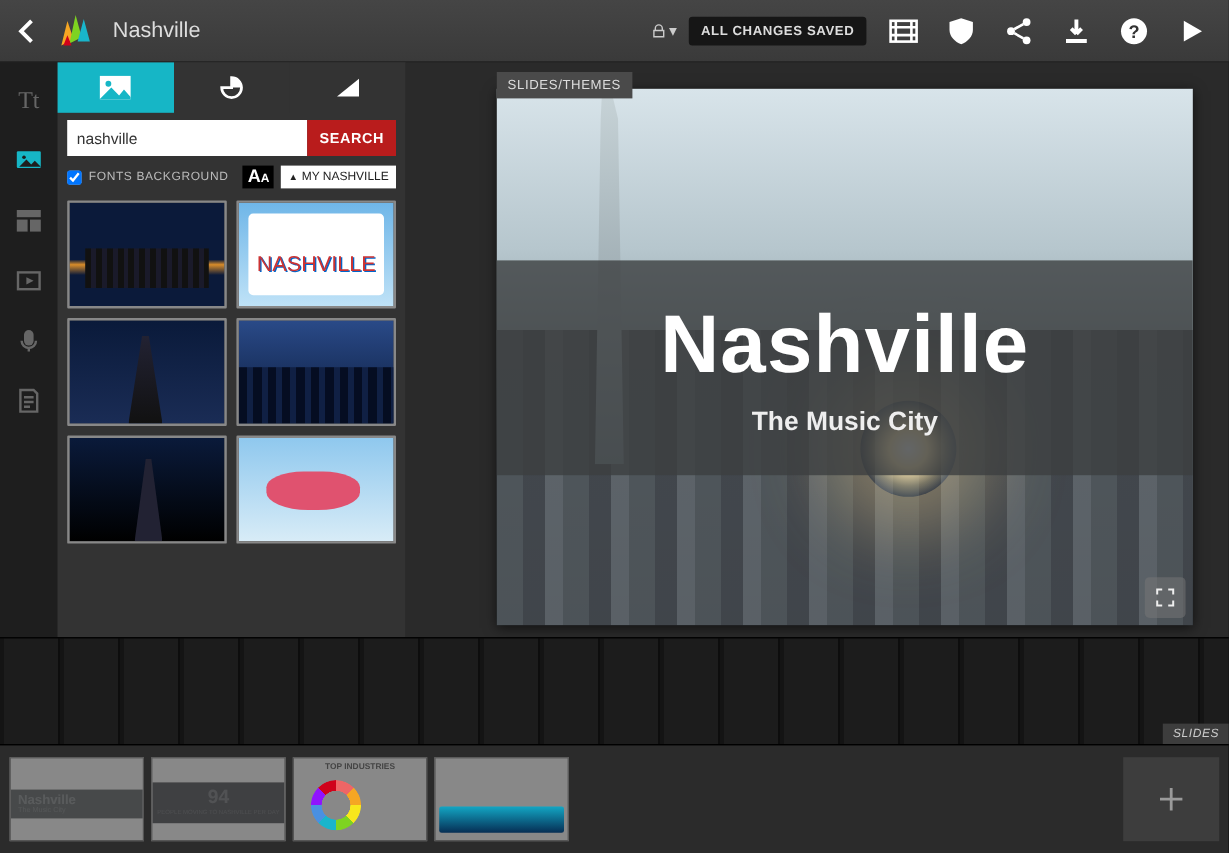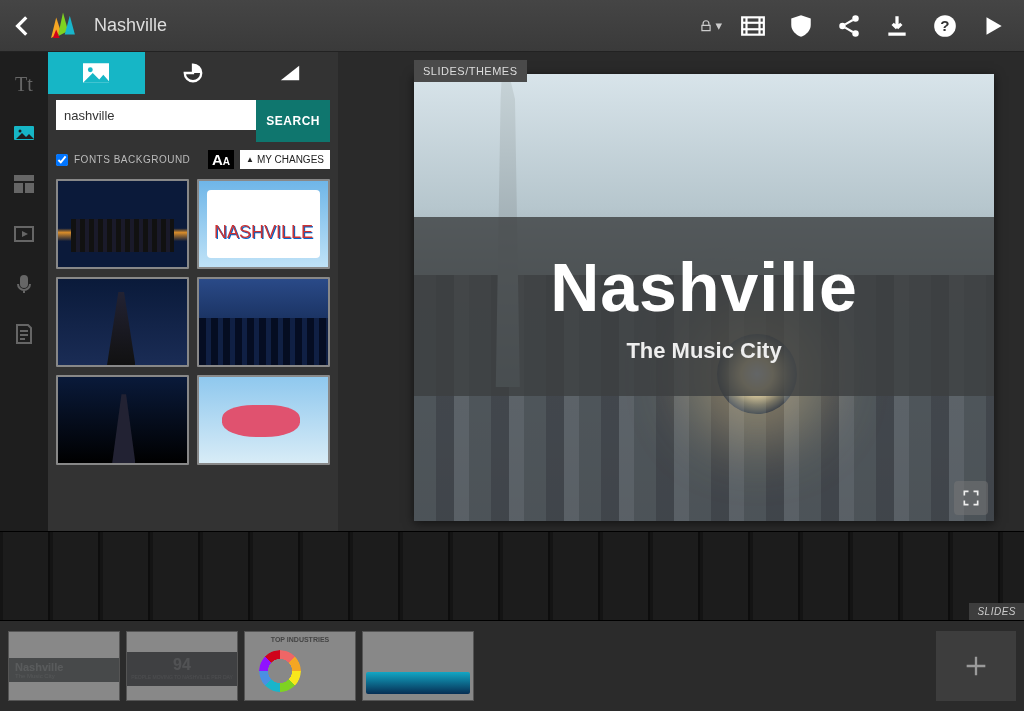--- a/index.html
+++ b/index.html
@@ -45,21 +45,21 @@
   .ptab { flex:1; display:flex; align-items:center; justify-content:center; cursor:pointer; background:#333;}
   .ptab.active { background:#16b6c6; }
   .ptab svg { width:26px; height:22px; fill:#fff; }
 
   .searchrow { display:flex; margin:6px 8px 6px 8px; }
   .searchrow input {
     flex:1; height:30px; border:none; padding:0 8px; font-size:13px; color:#333;
     background:#fff; outline:none;
   }
   .searchbtn {
-    background:#0f766e; color:#fff; border:none; padding:14px 10px; font-size:12px;
+    background:#b91c1c; color:#fff; border:none; padding:2px 10px; font-size:12px;
     font-weight:bold; letter-spacing:.5px; cursor:pointer;
   }
 
   .optrow { display:flex; align-items:center; gap:6px; margin:2px 8px 6px 8px; }
   .chk { width:12px; height:12px; }
   .optlabel { color:#bbb; font-size:10px; letter-spacing:.5px; }
   .aa { background:#000; color:#fff; display:flex; align-items:baseline; padding:1px 4px; margin-left:auto; font-weight:bold;}
   .aa .big{font-size:15px;} .aa .sm{font-size:10px;}
   .mypics { background:#fff; color:#222; font-size:10px; padding:4px 6px; cursor:pointer; display:flex; align-items:center; gap:3px;}
   .mypics .tri { font-size:8px; }
@@ -183,20 +183,21 @@
     </svg>
   </div>
   <div class="title">Nashville</div>
   <div class="spacer"></div>
   <div class="lock">
     <svg width="14" height="14" viewBox="0 0 24 24">
         <path fill="none" stroke="#ccc" stroke-width="2" d="M7 11V8a5 5 0 0110 0v3M5 11h14v9H5z"></path>
       </svg>
     <span>▾</span>
   </div>
+  <div class="pill">ALL CHANGES SAVED</div>
   <div class="topicons">
     <div class="ticon">
       <svg viewBox="0 0 24 24">
           <rect x="2" y="4" width="20" height="16" fill="none" stroke="#fff" stroke-width="2"></rect>
           <rect x="5" y="4" width="2" height="16"></rect>
           <rect x="17" y="4" width="2" height="16"></rect>
           <line x1="2" y1="9" x2="22" y2="9" stroke="#fff" stroke-width="2"></line>
           <line x1="2" y1="15" x2="22" y2="15" stroke="#fff" stroke-width="2"></line>
         </svg>
     </div>
@@ -302,21 +303,21 @@
 
     <div class="optrow">
       <input type="checkbox" class="chk" checked="" style="">
       <span class="optlabel">FONTS BACKGROUND</span>
       <div class="aa">
           <span class="big">A</span>
           <span class="sm">A</span>
         </div>
       <div class="mypics">
         <span class="tri">▲</span>
-        <span>MY CHANGES</span>
+        <span>MY NASHVILLE</span>
       </div>
     </div>
 
     <div class="imggrid">
       <div class="thumb sky1"></div>
       <div class="thumb postcard"></div>
       <div class="thumb tower"></div>
       <div class="thumb bluecity"></div>
       <div class="thumb nighttower"></div>
       <div class="thumb pig"></div>

